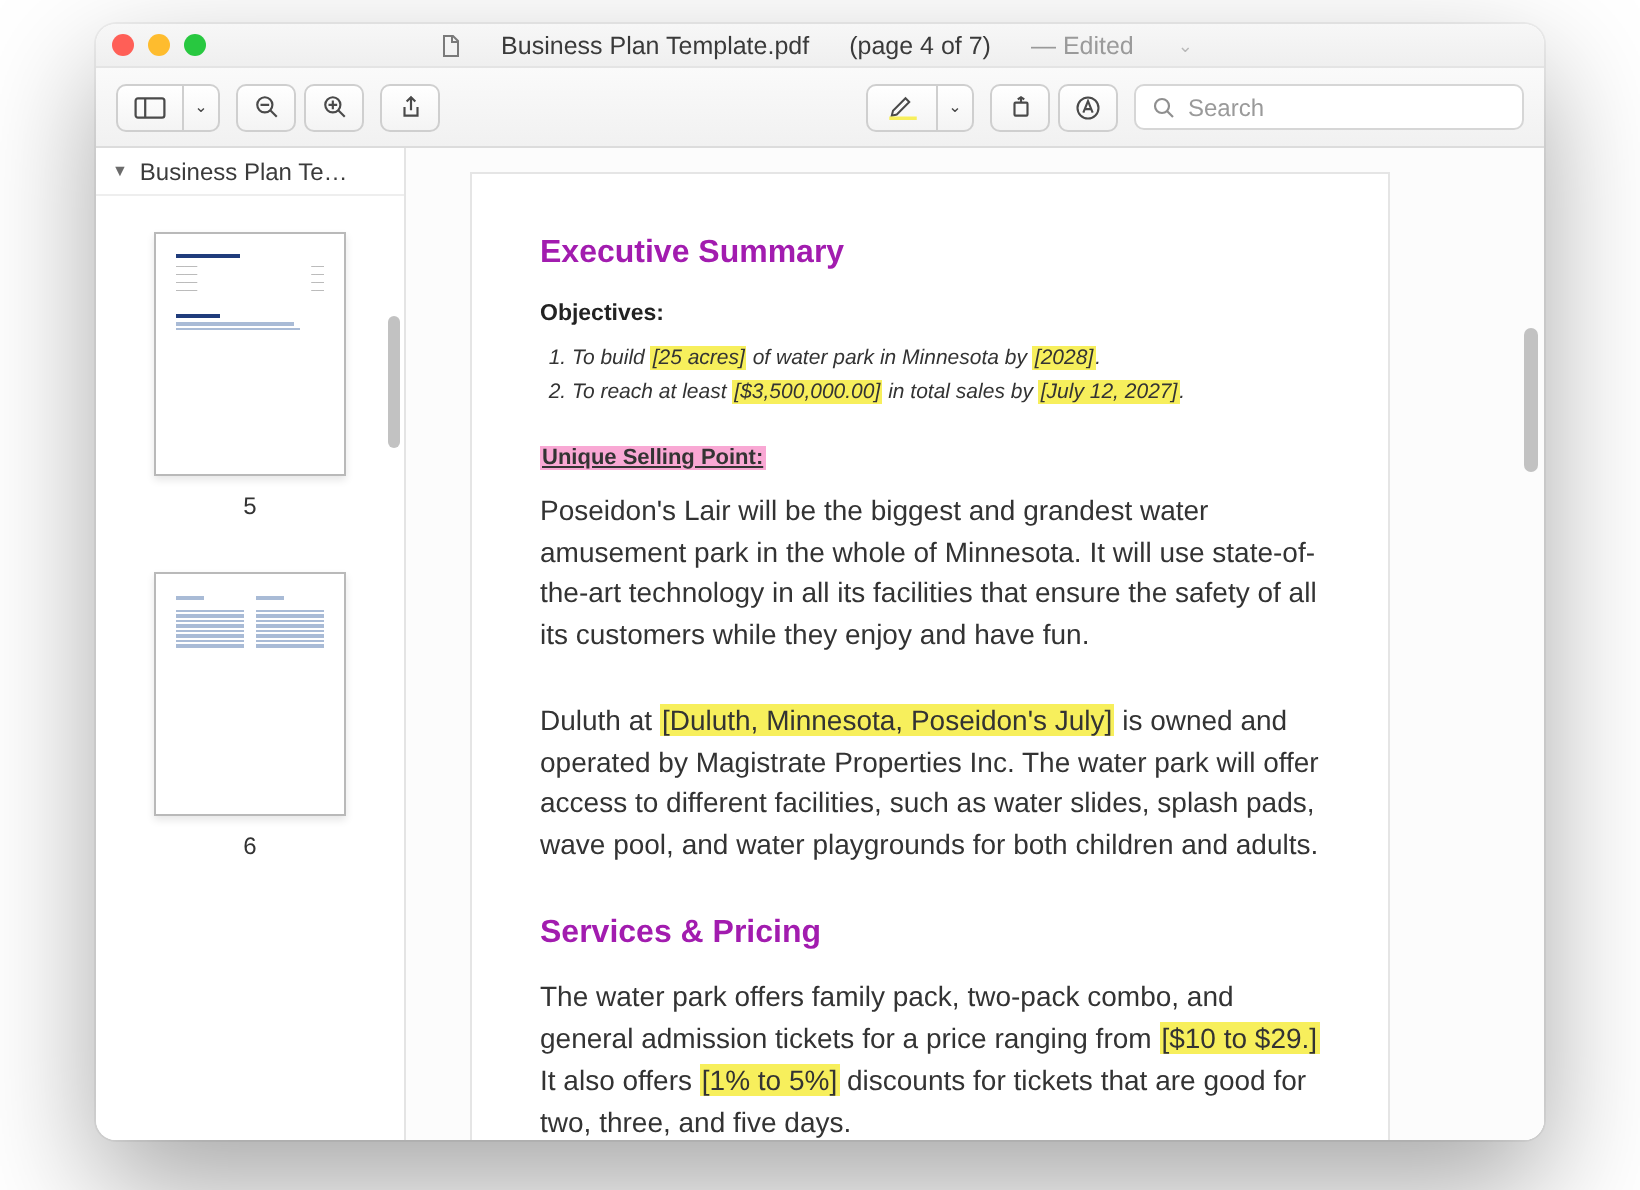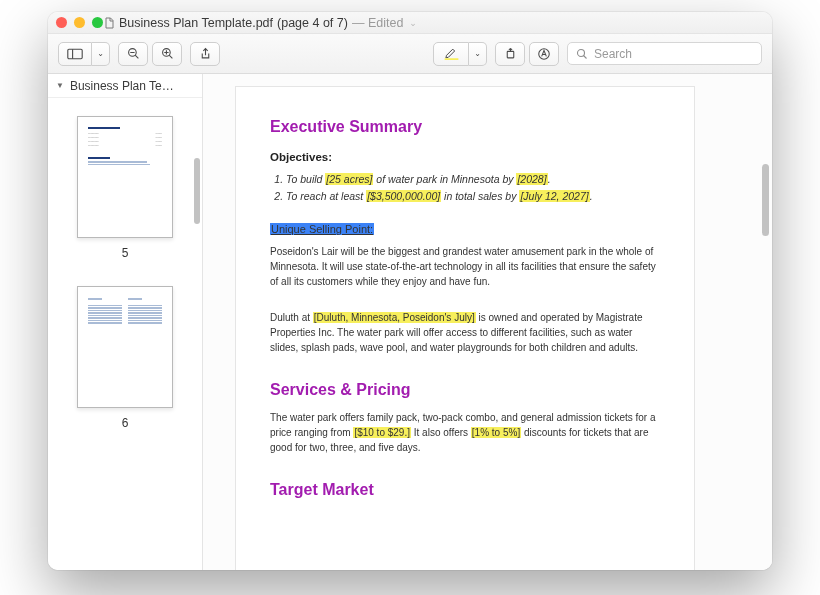--- a/index.html
+++ b/index.html
@@ -11,21 +11,21 @@
     display: flex; flex-direction: column; overflow: hidden;
   }
   .titlebar {
     height: 22px; display: flex; align-items: center; padding: 0 8px;
     background: linear-gradient(#f7f7f7,#efefef); border-bottom: 1px solid #e4e4e4;
     font-size: 12.5px; color: #494949;
   }
   .traffic { display: flex; gap: 7px; }
   .dot { width: 11px; height: 11px; border-radius: 50%; }
   .d-red { background:#ff5f57; } .d-yel { background:#febc2e; } .d-grn { background:#28c840; }
-  .title-center { flex: 1; display: flex; justify-content: flex-start; align-items: center; gap:4px; }
+  .title-center { flex: 1; display: flex; justify-content: center; align-items: center; gap:20px; }
   .title-center .doc-icon { width:12px;height:12px;color:#7a7a7a; display:inline-flex;align-items:center;justify-content:center;}
   .edited { color:#9a9a9a;}
   .chev { color:#b8b8b8; font-size:9px; margin-left:2px;}
 
   .toolbar {
     height: 40px; display: flex; align-items: center; gap: 8px; padding: 0 10px;
     background: linear-gradient(#fafafa,#f1f1f1); border-bottom:1px solid #dcdcdc;
   }
   .tb-btn {
     height: 24px; min-width: 30px; border:1px solid #cfcfcf; border-radius:5px;
@@ -63,23 +63,23 @@
   .page{
     position:absolute; left:32px; top:12px; width:460px; height:560px; background:#fff;
     border:1px solid #e5e5e5; padding:28px 34px 0; font-size:11px; color:#333; line-height:1.48;
     font-family: Calibri, "Segoe UI", Arial, sans-serif;
   }
   .page h2{ color:#a21caf; font-size:16px; font-weight:700; margin-bottom:10px;}
   .page h3{ color:#222; font-size:11.5px; font-weight:700; margin-bottom:6px;}
   .page ol{ padding-left:16px;font-style:italic;}
   .page ol li{ margin-bottom:2px; font-size:10.5px;}
   .hl{ background:#f7ef5c; padding:0 1px;}
-  .usp{ text-decoration:underline; background:#3b82f6; padding:0 1px; font-weight:400;}
+  .usp{ text-decoration:underline; background:#f9a8d4; padding:0 1px; font-weight:700;}
   .sec-gap{ height:22px;}
-  .para{ font-size:10px;}
+  .para{ font-size:14px;}
   .main-scroll{position:absolute;right:3px;top:90px;width:7px;height:72px;background:#c2c2c2;border-radius:3.5px;}
 
 </style>
 </head>
 <body>
 
 <div class="window">
 
   <div class="titlebar">
     <div class="traffic">

